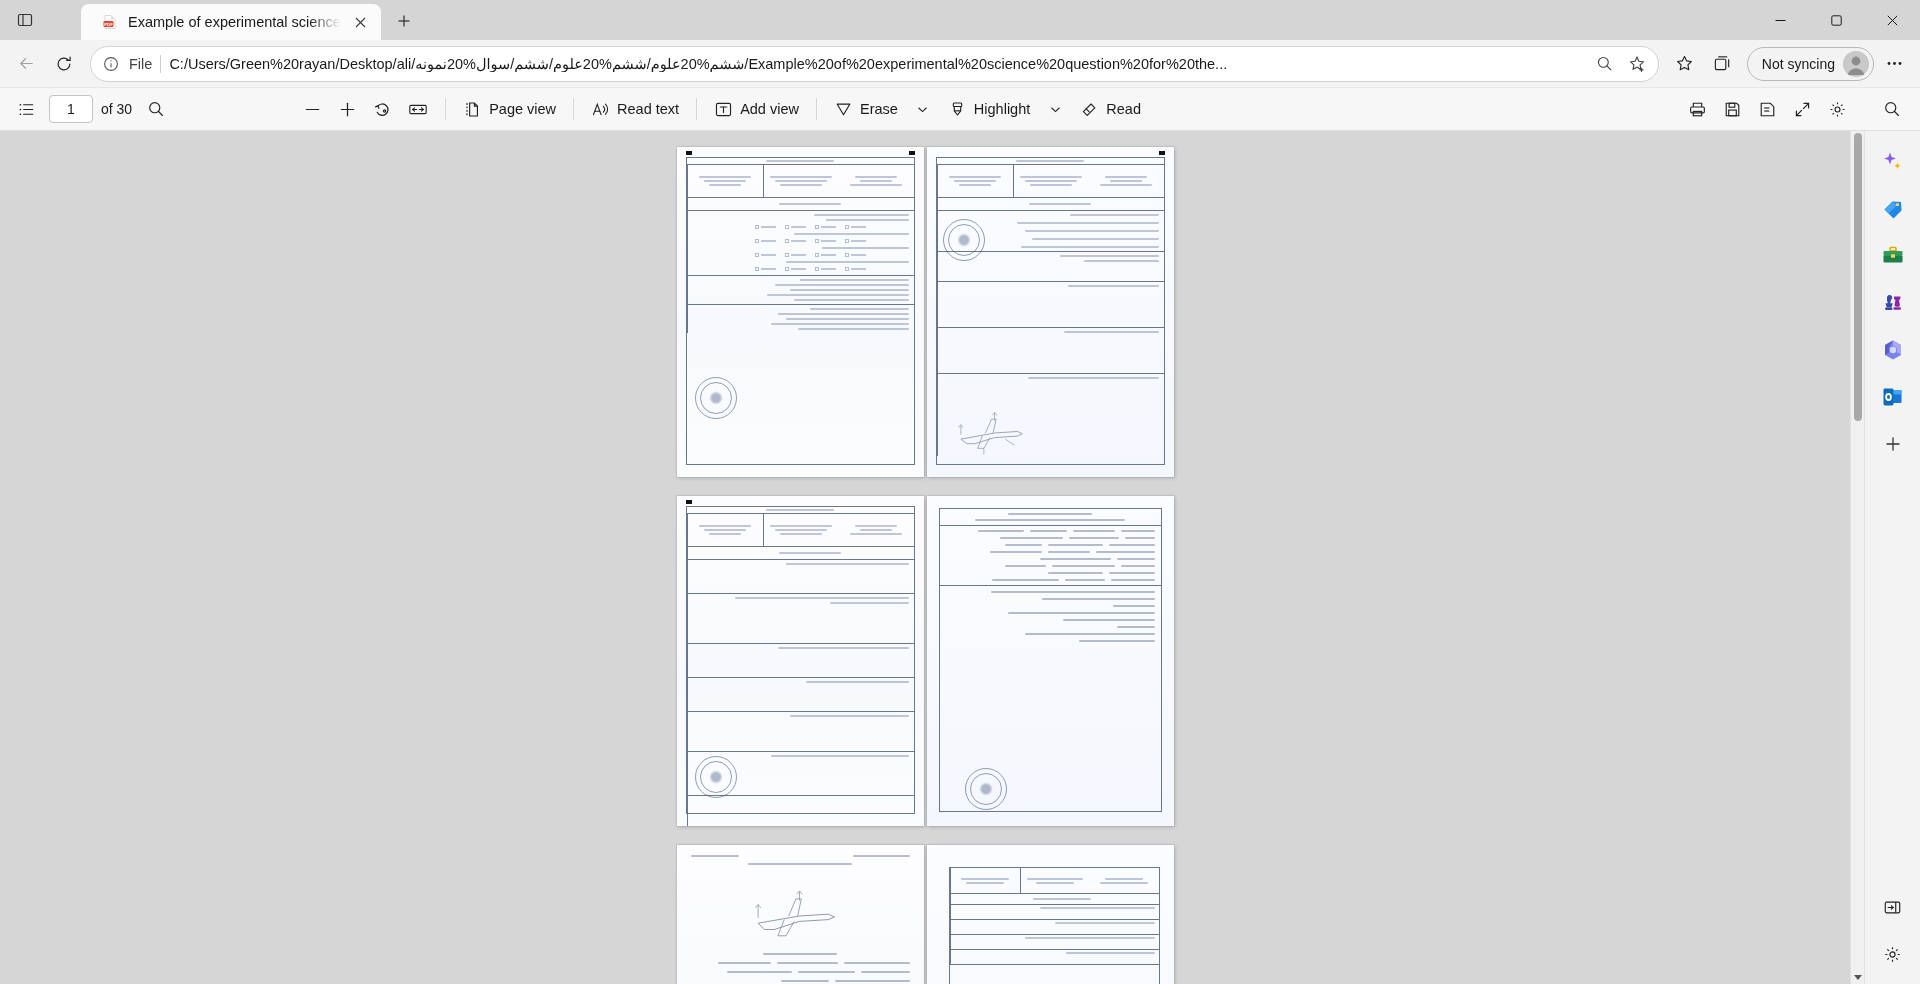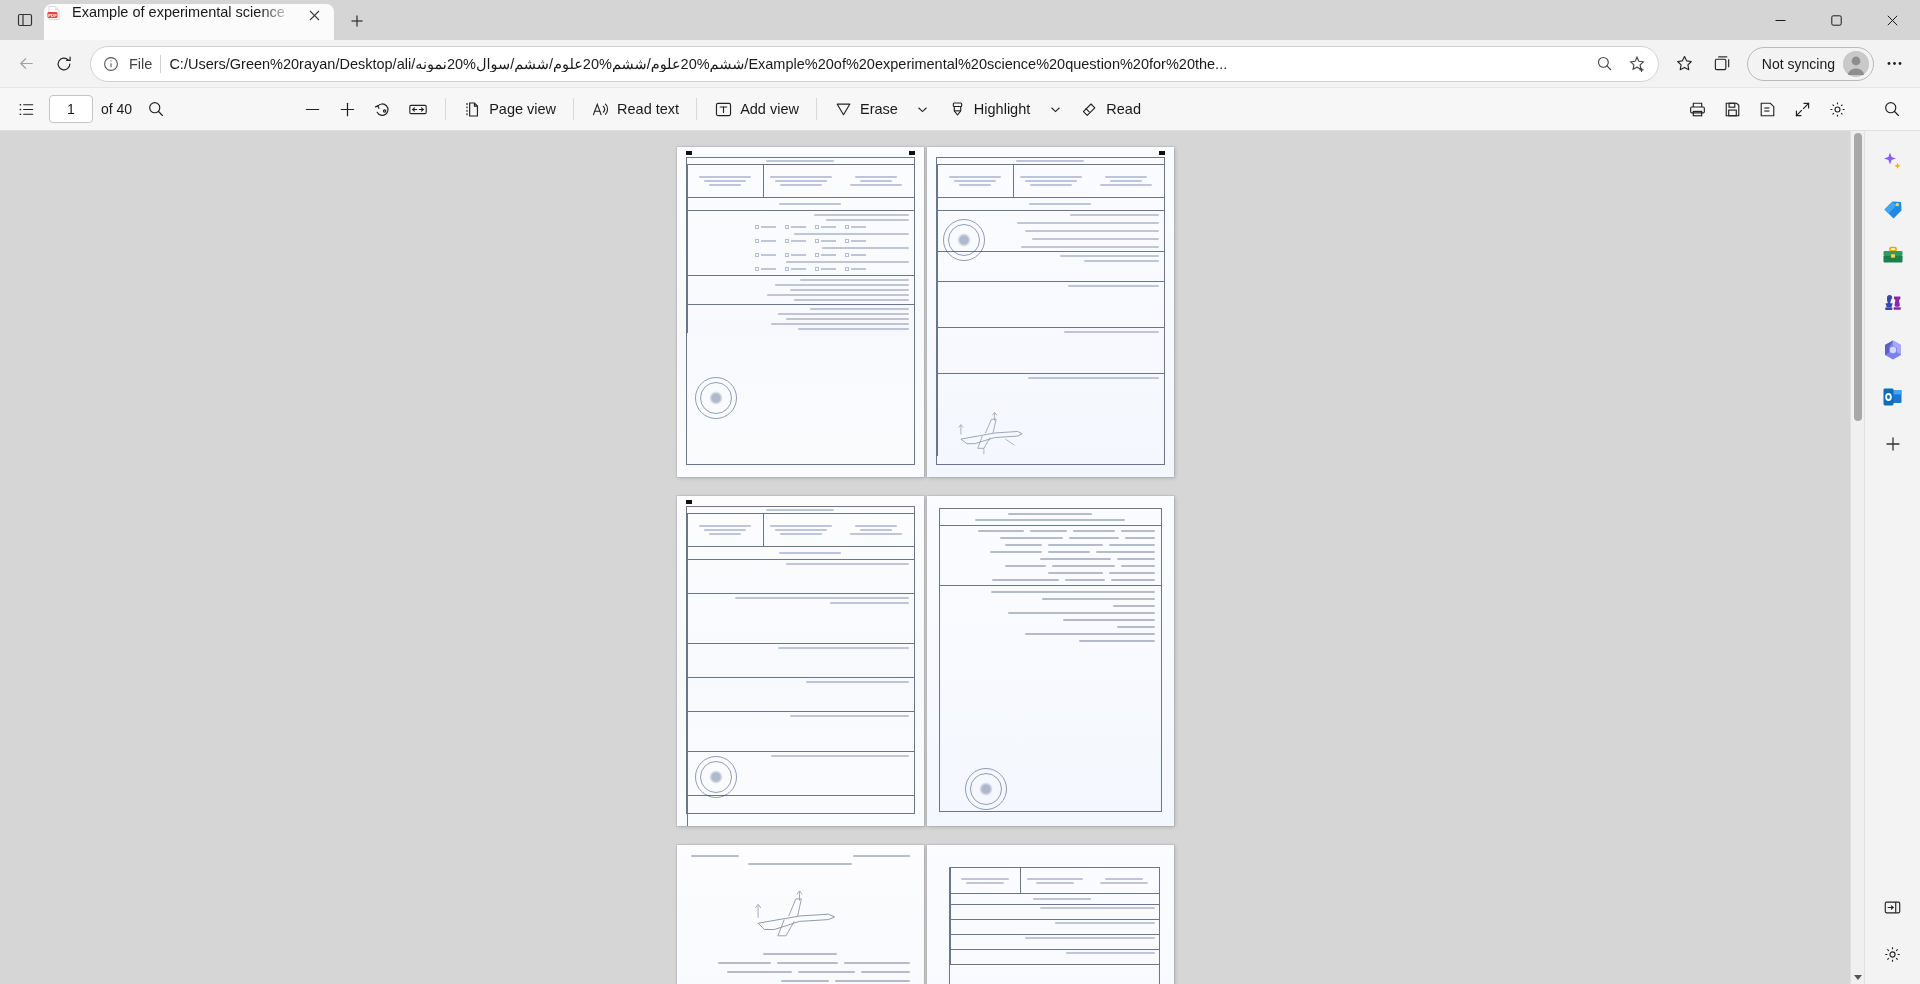--- a/index.html
+++ b/index.html
@@ -15,24 +15,24 @@
     height: 40px; background: #d5d5d5;
     display: flex; align-items: flex-end; position: relative;
   }
   .tab-strip { display: flex; align-items: flex-end; height: 40px; flex: 1; }
   .tabsearch-btn {
     width: 38px; height: 38px; display: flex; align-items: center;
     justify-content: center; margin-left: 6px; margin-bottom: 1px;
     border-radius: 6px; cursor: pointer;
   }
   .tab {
-    display: flex; align-items: flex-start; gap: 9px;
+    display: flex; align-items: center; gap: 9px;
     height: 36px; background: #fbfbfb; border-radius: 8px 8px 0 0;
-    padding: 0 9px 0 1px; min-width: 290px; max-width: 300px;
-    position: relative; cursor: pointer;
+    padding: 0 9px 0 20px; min-width: 290px; max-width: 300px;
+    position: relative; cursor: pointer; margin-left: 37px;
   }
   .tab .pdf-icon {
     width: 18px; height: 18px; flex: 0 0 18px;
     display: flex; align-items: center; justify-content: center;
   }
   .tab .tab-title {
     font-size: 14.5px; color: #1a1a1a; white-space: nowrap;
     overflow: hidden; flex: 1;
     -webkit-mask-image: linear-gradient(to right, #000 85%, transparent 100%);
     mask-image: linear-gradient(to right, #000 85%, transparent 100%);
@@ -357,21 +357,21 @@
     <svg width="19" height="19" viewBox="0 0 20 20" stroke="#222" stroke-width="1.3" stroke-linecap="round">
       <line x1="7" y1="5" x2="16.5" y2="5"></line>
           <line x1="7" y1="10" x2="16.5" y2="10"></line>
           <line x1="7" y1="15" x2="16.5" y2="15"></line>
       <circle cx="3.6" cy="5" r=".9" fill="#222" stroke="none"></circle>
       <circle cx="3.6" cy="10" r=".9" fill="#222" stroke="none"></circle>
       <circle cx="3.6" cy="15" r=".9" fill="#222" stroke="none"></circle>
     </svg>
   </div>
   <input class="page-input" readonly="" value="1" style="">
-  <span class="page-of">of 40</span>
+  <span class="page-of">of 30</span>
   <div class="tb-btn">
     <svg width="18" height="18" viewBox="0 0 20 20" fill="none" stroke="#222" stroke-width="1.3">
       <circle cx="8.6" cy="8.6" r="5.6"></circle>
           <line x1="12.8" y1="12.8" x2="17.2" y2="17.2" stroke-linecap="round"></line>
     </svg>
   </div>
 
   <div style="width:120px"></div>
 
   <div class="tb-btn">

